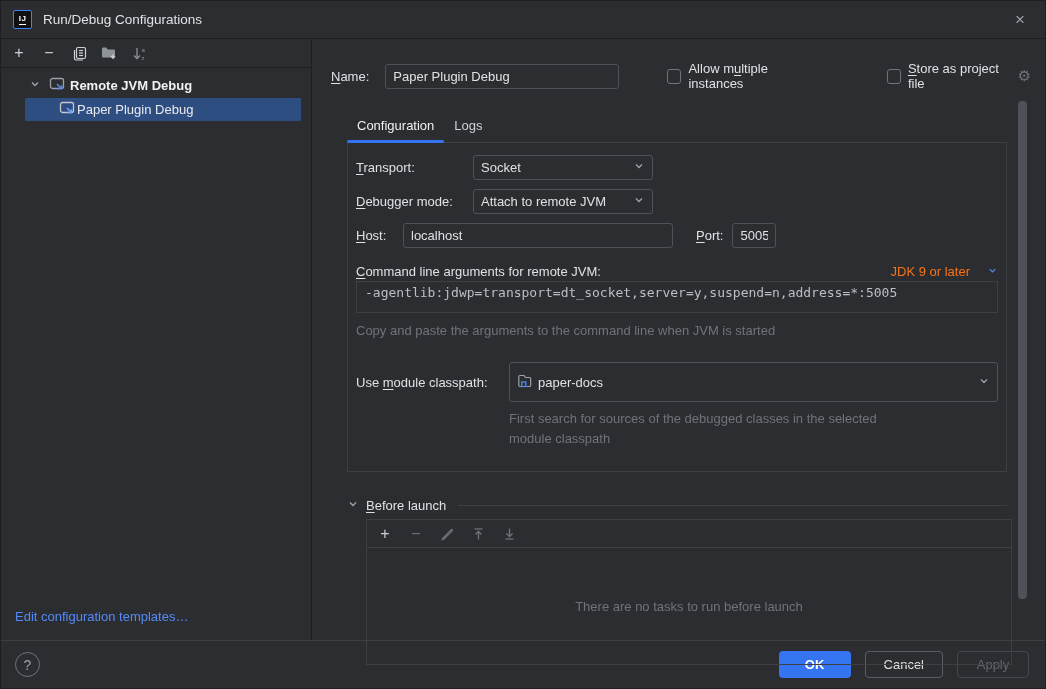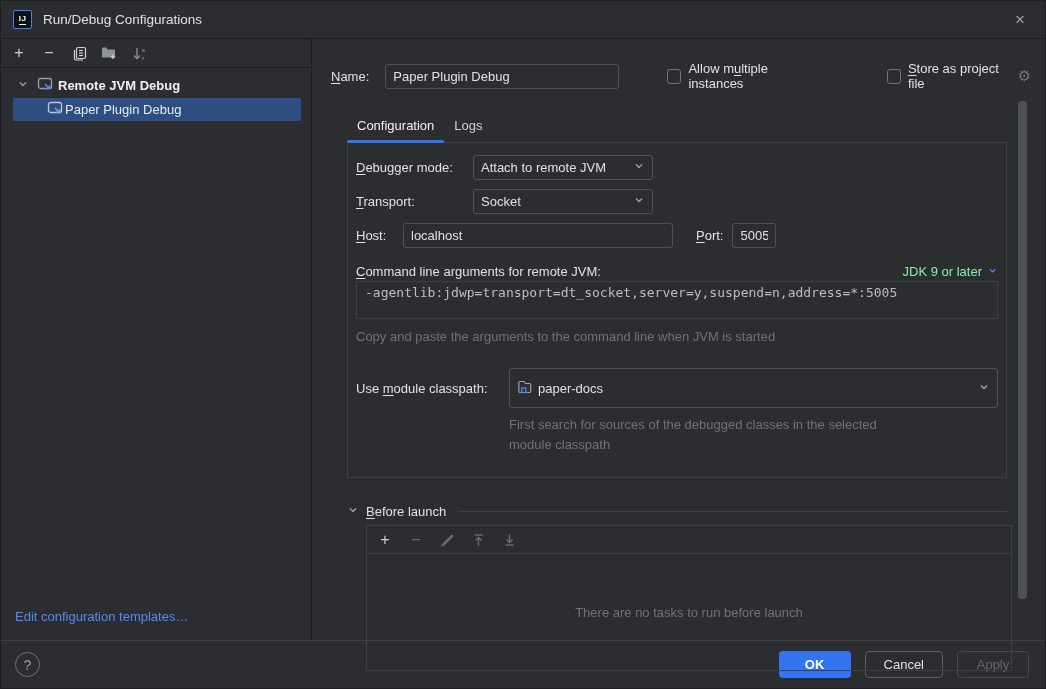--- a/index.html
+++ b/index.html
@@ -19,21 +19,21 @@
 
   .bodyrow { flex:1; display:flex; min-height:0; }
 
   
   .sidebar { width:311px; flex:0 0 311px; border-right:1px solid #1E1F22; display:flex; flex-direction:column; }
   .side-toolbar { height:29px; flex:0 0 29px; display:flex; align-items:center; gap:10px; padding:0 8px;
                   border-bottom:1px solid #1E1F22; }
   .tbi { width:20px; height:20px; display:flex; align-items:center; justify-content:center;
          color:#CED0D6; font-size:16px; cursor:pointer; border-radius:3px; }
   .tbi svg { display:block; }
-  .tree { padding-top:6px; }
+  .tree { padding-top:6px;padding-left:12px; }
   .tree-row { height:23px; display:flex; align-items:center; cursor:pointer; }
   .tree-row.group { padding-left:16px; font-weight:bold; color:#F0F1F2; }
   .tree-row.group .cfg-icon { margin:0 5px 0 8px; }
   .tree-row.selected { background:#2E4D80; margin:1px 10px 0 12px; padding-left:34px; border-radius:1px; color:#E8EAED; }
   .tree-row.selected .cfg-icon { margin-right:2px; }
   .chev { display:block; }
   .edit-link { margin-top:auto; padding:10px 14px 16px 14px; color:#548AF7; cursor:pointer; }
 
   
   .main { flex:1; position:relative; padding:22px 0 0 19px; min-width:0; }
@@ -62,22 +62,22 @@
   .frow { margin-bottom:9px; }
   .lbl-col { width:117px; flex:0 0 117px; }
   .selectbox { width:180px; display:flex; align-items:center; cursor:pointer; }
   .selectbox .val { flex:1; }
   .host-row { margin-bottom:16px; }
   .lbl-host { width:47px; flex:0 0 47px; }
   .host-input { width:270px; }
   .lbl-port { margin-left:23px; margin-right:9px; }
   .port-input { width:44px; }
   .args-label-row { margin-bottom:2px; }
-  .jdk-link { margin-left:auto; color:#86efac; display:flex; align-items:center; gap:5px; cursor:pointer; }
-  .args-box { border:1px solid #3D3F43; height:38px; padding:3px 8px; margin-bottom:10px;
+  .jdk-link { margin-left:auto; color:#f97316; display:flex; align-items:center; gap:17px; cursor:pointer; }
+  .args-box { border:1px solid #3D3F43; height:32px; padding:3px 8px; margin-bottom:10px;
               font-family:"DejaVu Sans Mono", monospace; font-size:13px; color:#BCBEC4; }
   .hint { color:#6F737A; }
   .args-hint { margin-bottom:24px; }
   .module-row { margin-bottom:7px; }
   .lbl-module { width:153px; flex:0 0 153px; }
   .combobox { flex:1; display:flex; align-items:center; gap:6px; cursor:pointer; height:40px; }
   .combobox .val { flex:1; }
   .module-hint { margin-left:153px; width:380px; line-height:1.55; }
 
   
@@ -209,33 +209,33 @@
       </div>
 
       <div class="tabs">
         <span class="tab active">Configuration</span>
         <span class="tab">Logs</span>
       </div>
 
       <div class="panel">
 
         <div class="row frow">
+          <span class="f-label lbl-col"><span></span><span class="mn">T</span><span>ransport:</span></span>
+          <span class="selectbox">
+            <span class="val">Socket</span>
+            <span><svg width="12" height="12" viewBox="0 0 12 12">
+                  <polyline points="3,4.5 6,7.5 9,4.5" fill="none" stroke="#9DA0A8" stroke-width="1.4"></polyline>
+                </svg></span>
+          </span>
+        </div>
+
+        <div class="row frow">
           <span class="f-label lbl-col"><span></span><span class="mn">D</span><span>ebugger mode:</span></span>
           <span class="selectbox">
             <span class="val">Attach to remote JVM</span>
-            <span><svg width="12" height="12" viewBox="0 0 12 12">
-                  <polyline points="3,4.5 6,7.5 9,4.5" fill="none" stroke="#9DA0A8" stroke-width="1.4"></polyline>
-                </svg></span>
-          </span>
-        </div>
-
-        <div class="row frow">
-          <span class="f-label lbl-col"><span></span><span class="mn">T</span><span>ransport:</span></span>
-          <span class="selectbox">
-            <span class="val">Socket</span>
             <span><svg width="12" height="12" viewBox="0 0 12 12">
                   <polyline points="3,4.5 6,7.5 9,4.5" fill="none" stroke="#9DA0A8" stroke-width="1.4"></polyline>
                 </svg></span>
           </span>
         </div>
 
         <div class="row host-row">
           <span class="f-label lbl-host"><span></span><span class="mn">H</span><span>ost:</span></span>
           <input class="host-input" value="localhost" style="">
           <span class="f-label lbl-port"><span></span><span class="mn">P</span><span>ort:</span></span>

